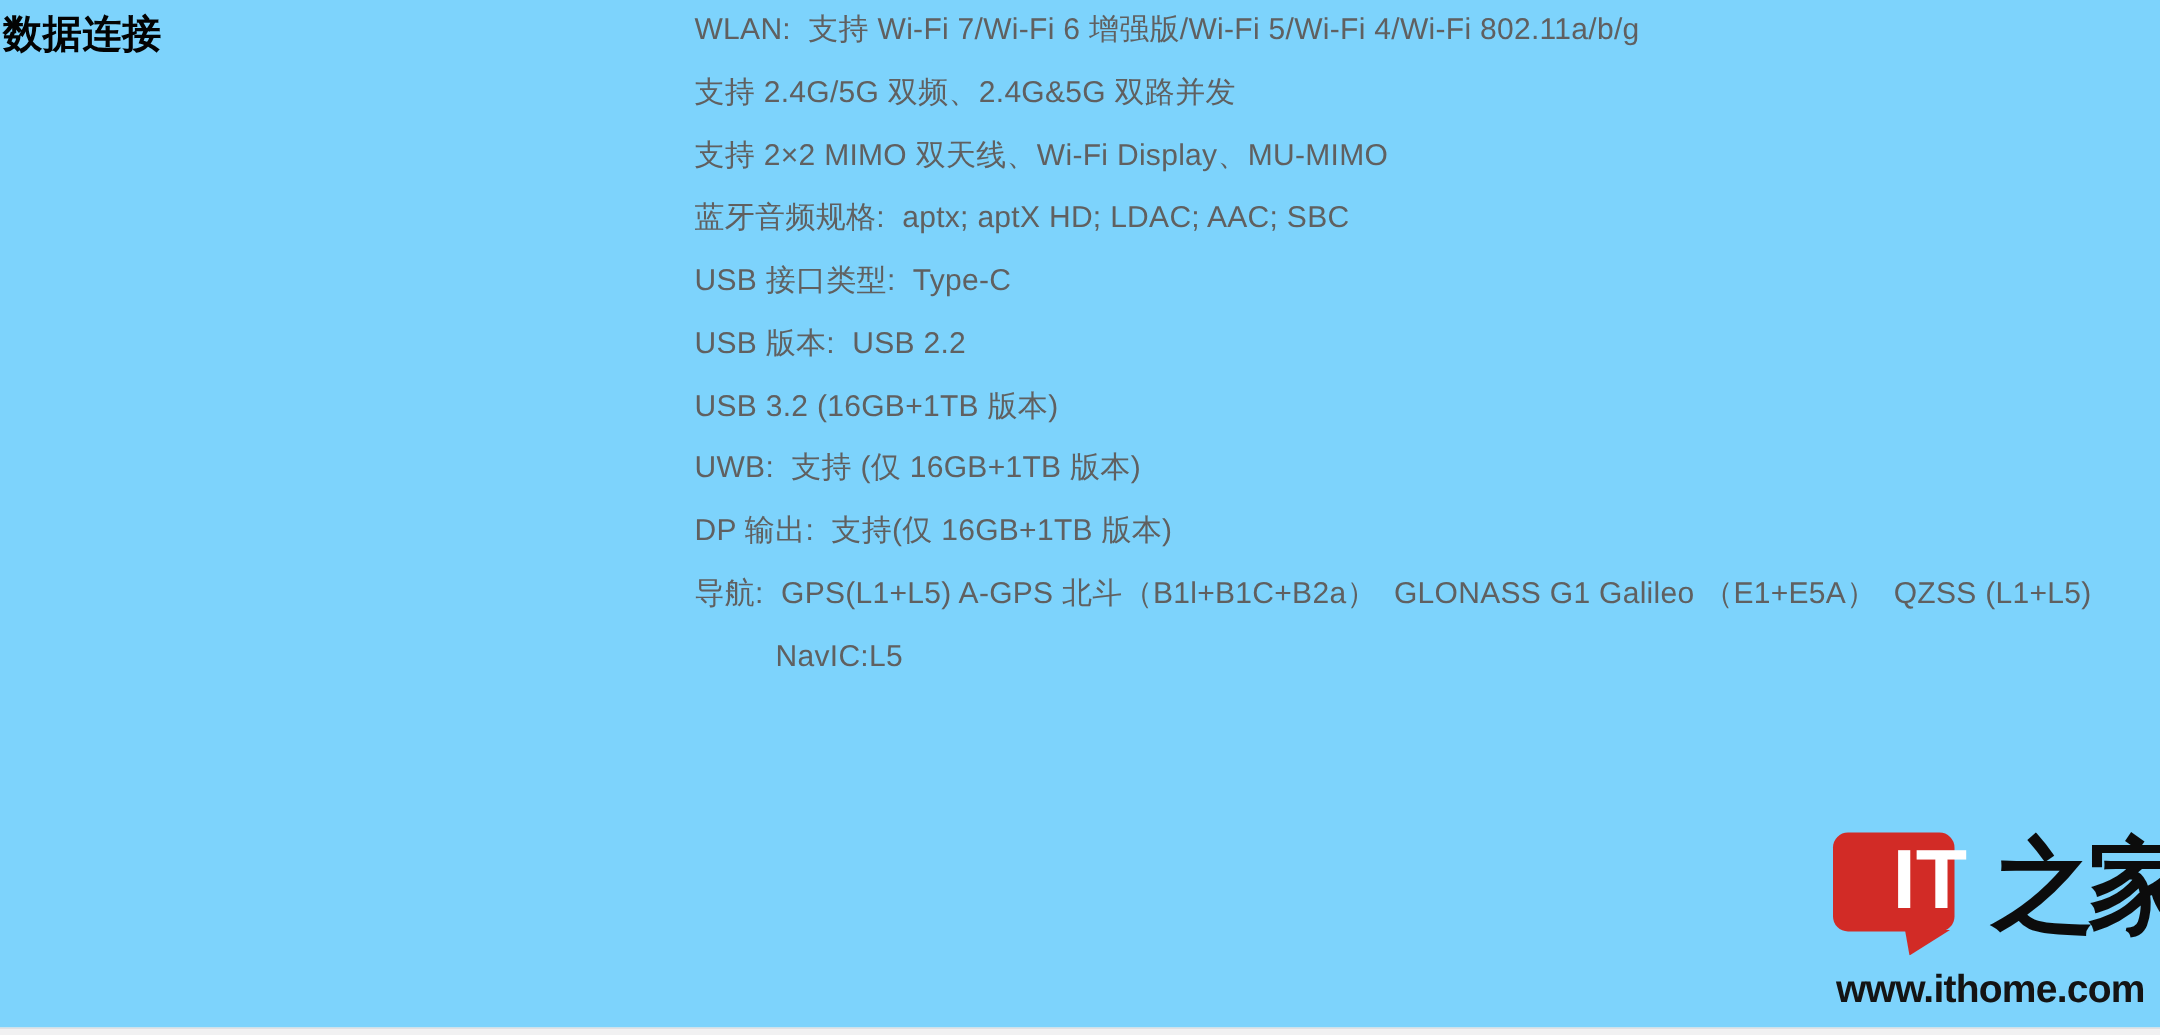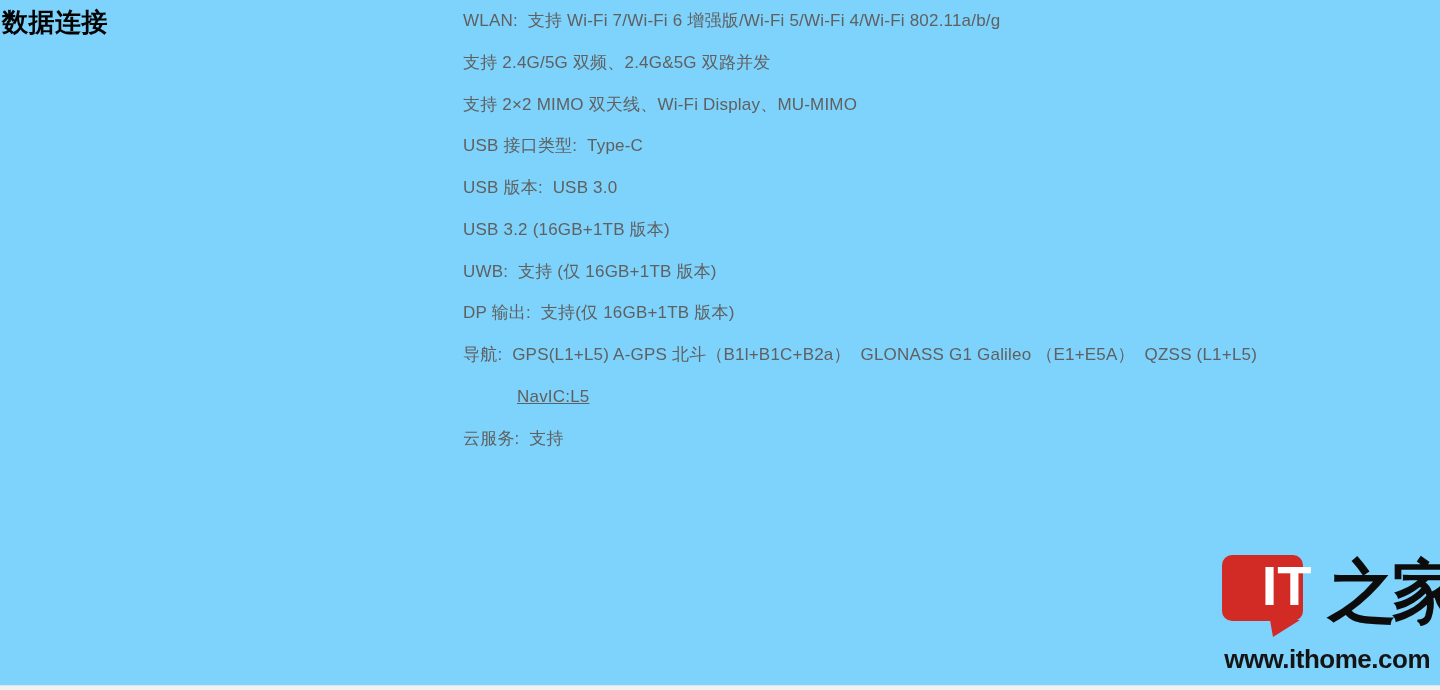--- a/index.html
+++ b/index.html
@@ -24,26 +24,26 @@
 
   
   .spec-list {
     position: absolute;
     left: 463px; top: 0;
     width: 960px;
   }
   .spec-line {
     height: 41.75px;
     line-height: 41.75px;
-    font-size: 17px;
+    font-size: 20px;
     color: #606060;
     white-space: pre;
     letter-spacing: 0.2px;
   }
-  .spec-line.indent { padding-left: 54px; text-decoration: underline; }
+  .spec-line.indent { padding-left: 54px; }
 
   
   .logo { position: absolute; left: 1222px; top: 555px; width: 212px; height: 120px; }
   .logo-bubble {
     position: absolute; left: 0; top: 0;
     width: 81px; height: 66px;
     background: #d22b26;
     border-radius: 10px;
     display: flex; align-items: center; justify-content: center; padding-left: 48px;
   }
@@ -68,21 +68,21 @@
     font-weight: 900;
     font-size: 68px;
     line-height: 76px;
     color: #0c0c0c;
     letter-spacing: -4px;
     white-space: pre;
   }
   .logo-url {
     position: absolute; left: 2px; top: 89px;
     width: 206px;
-    text-align: right;
+    text-align: left;
     font-size: 26px;
     font-weight: bold;
     color: #141414;
     letter-spacing: -0.5px;
     white-space: pre;
   }
 
   
   .bottom-strip {
     position: absolute;
@@ -96,28 +96,28 @@
 <body>
 
 <div class="page">
 
   <div class="section-title">数据连接</div>
 
   <div class="spec-list">
     <div class="spec-line">WLAN:  支持 Wi-Fi 7/Wi-Fi 6 增强版/Wi-Fi 5/Wi-Fi 4/Wi-Fi 802.11a/b/g</div>
     <div class="spec-line">支持 2.4G/5G 双频、2.4G&amp;5G 双路并发</div>
     <div class="spec-line">支持 2×2 MIMO 双天线、Wi-Fi Display、MU-MIMO</div>
+    <div class="spec-line">蓝牙音频规格:  aptx; aptX HD; LDAC; AAC; SBC</div>
     <div class="spec-line">USB 接口类型:  Type-C</div>
-    <div class="spec-line">USB 版本:  USB 3.0</div>
+    <div class="spec-line">USB 版本:  USB 2.2</div>
     <div class="spec-line">USB 3.2 (16GB+1TB 版本)</div>
     <div class="spec-line">UWB:  支持 (仅 16GB+1TB 版本)</div>
     <div class="spec-line">DP 输出:  支持(仅 16GB+1TB 版本)</div>
     <div class="spec-line">导航:  GPS(L1+L5) A-GPS 北斗（B1l+B1C+B2a）  GLONASS G1 Galileo （E1+E5A）  QZSS (L1+L5)</div>
     <div class="spec-line indent">NavIC:L5</div>
-    <div class="spec-line">云服务:  支持</div>
   </div>
 
   <div class="logo">
     <div class="logo-bubble">
       <span class="logo-bubble-text">IT</span>
     </div>
     <div class="logo-tail"></div>
     <div class="logo-zhijia">之家</div>
     <div class="logo-url">www.ithome.com</div>
   </div>

